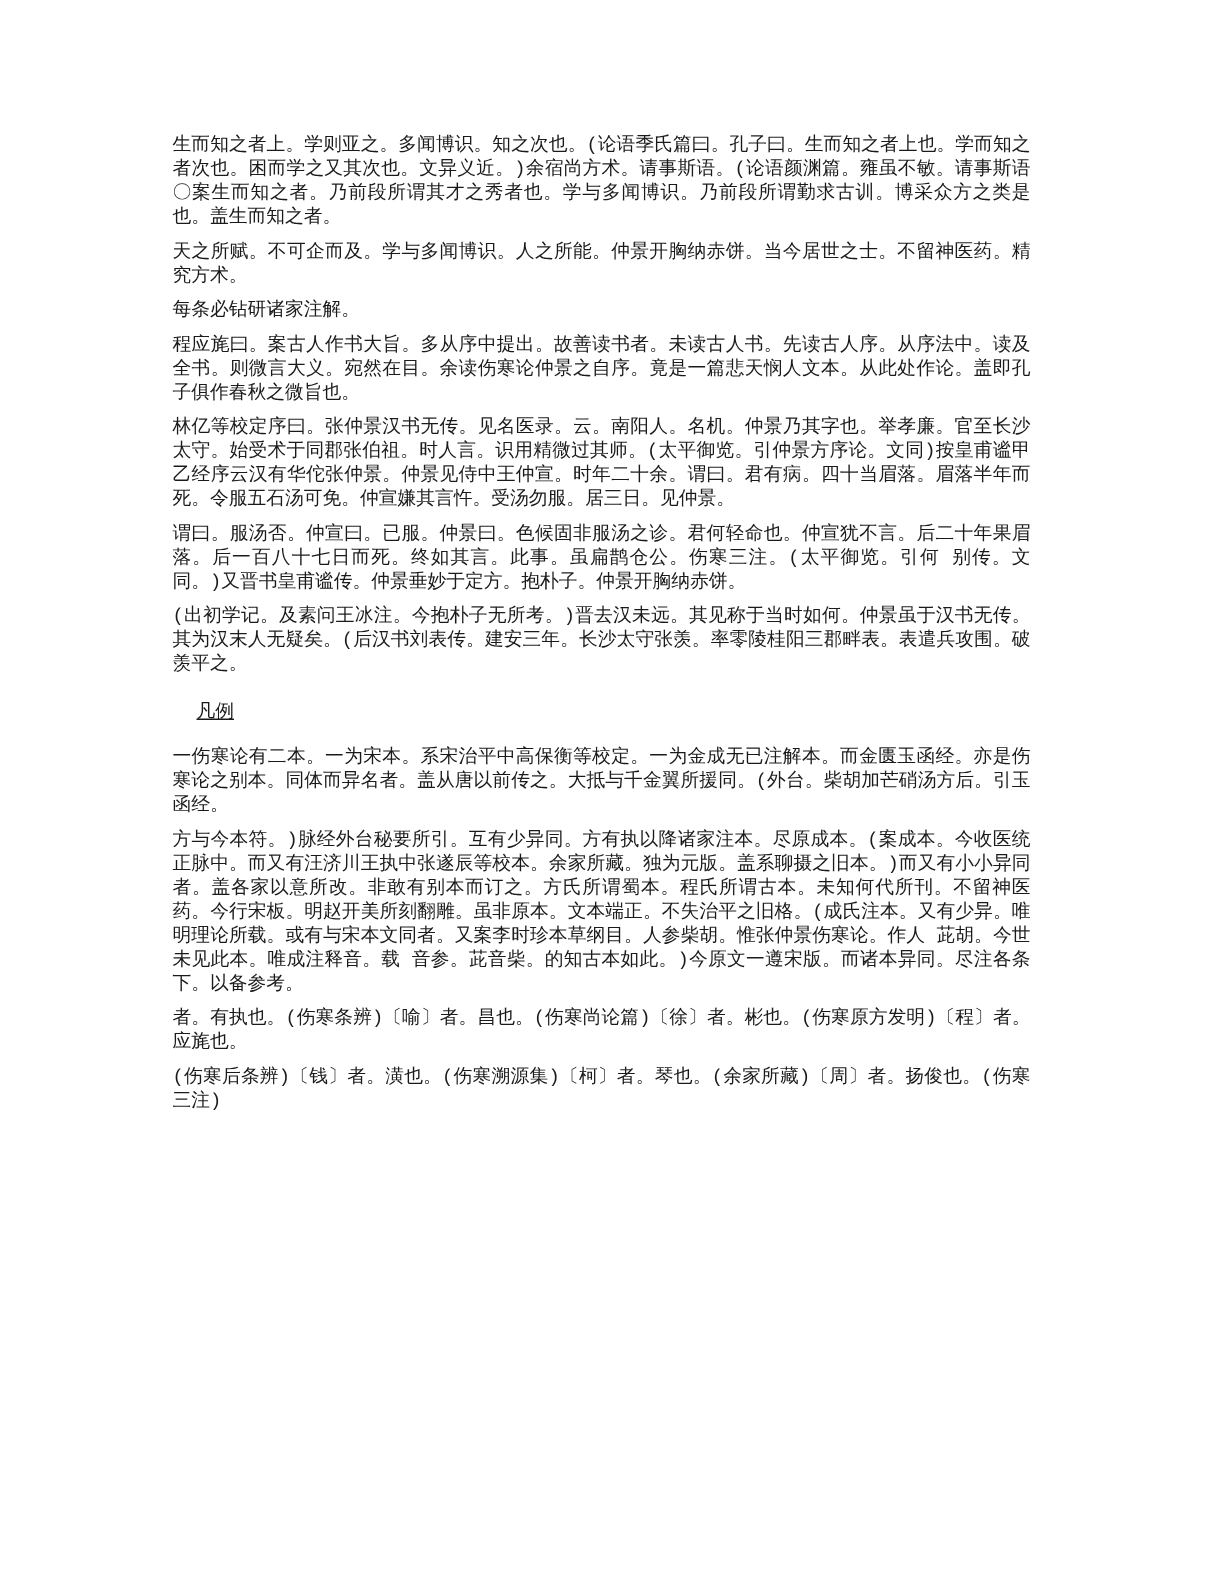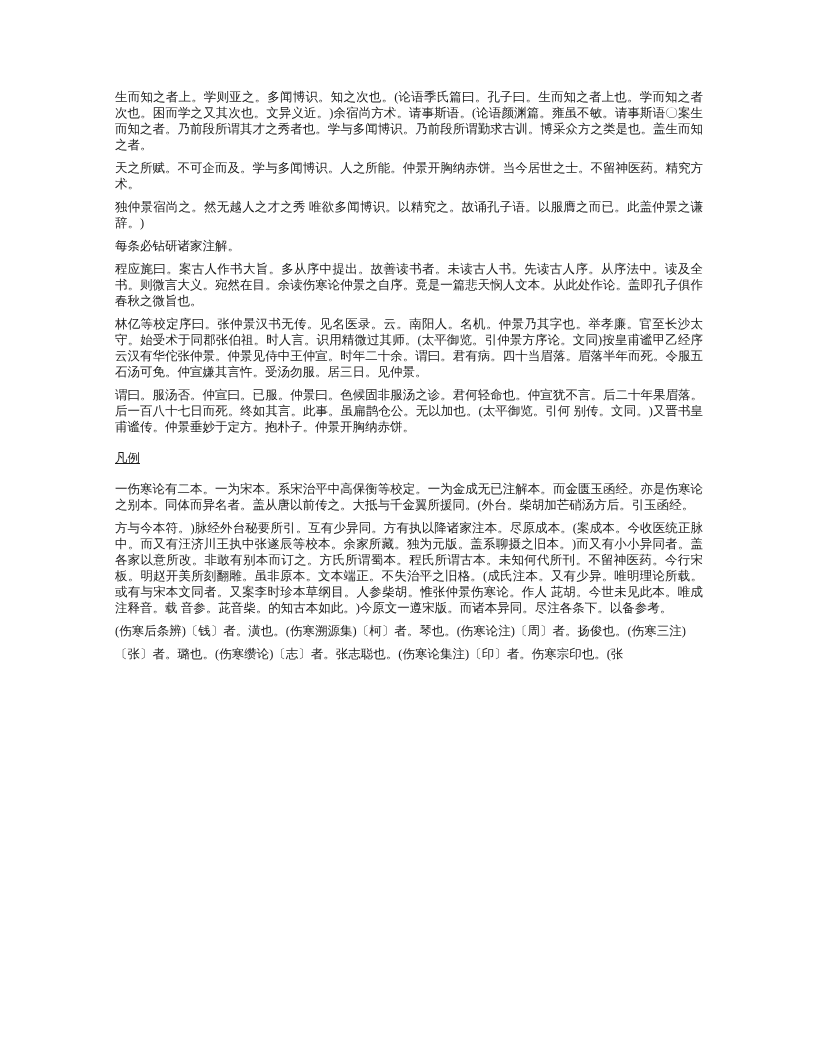--- a/index.html
+++ b/index.html
@@ -19,40 +19,41 @@
     position: absolute;
     left: 115px;
     top: 89px;
     width: 588px;
     font-size: 12.5px;
     line-height: 16px;
     text-align: justify;
     word-break: break-all;
   }
   .para {
-    margin: 0 0 7px 0;
+    margin: 0 16px 7px 0;
     padding: 0;
+    font-family: Liberation Mono, monospace;
   }
   .section-heading {
-    margin: 15px 0 15px 0;
+    margin: 15px 0 15px 16px;
     padding: 0;
     font-size: 12.5px;
     font-weight: normal;
     text-decoration: underline;
   }
 </style>
 </head>
 <body>
 
 <div class="page-content">
   <p class="para">生而知之者上。学则亚之。多闻博识。知之次也。(论语季氏篇曰。孔子曰。生而知之者上也。学而知之者次也。困而学之又其次也。文异义近。)余宿尚方术。请事斯语。(论语颜渊篇。雍虽不敏。请事斯语〇案生而知之者。乃前段所谓其才之秀者也。学与多闻博识。乃前段所谓勤求古训。博采众方之类是也。盖生而知之者。</p>
   <p class="para">天之所赋。不可企而及。学与多闻博识。人之所能。仲景开胸纳赤饼。当今居世之士。不留神医药。精究方术。</p>
-  <p class="para">独仲景宿尚之。然无越人之才之秀 唯欲多闻博识。以精究之。故诵孔子语。以服膺之而已。此盖仲景之谦辞。)</p>
   <p class="para">每条必钻研诸家注解。</p>
   <p class="para">程应旄曰。案古人作书大旨。多从序中提出。故善读书者。未读古人书。先读古人序。从序法中。读及全书。则微言大义。宛然在目。余读伤寒论仲景之自序。竟是一篇悲天悯人文本。从此处作论。盖即孔子俱作春秋之微旨也。</p>
   <p class="para">林亿等校定序曰。张仲景汉书无传。见名医录。云。南阳人。名机。仲景乃其字也。举孝廉。官至长沙太守。始受术于同郡张伯祖。时人言。识用精微过其师。(太平御览。引仲景方序论。文同)按皇甫谧甲乙经序云汉有华佗张仲景。仲景见侍中王仲宣。时年二十余。谓曰。君有病。四十当眉落。眉落半年而死。令服五石汤可免。仲宣嫌其言忤。受汤勿服。居三日。见仲景。</p>
-  <p class="para">谓曰。服汤否。仲宣曰。已服。仲景曰。色候固非服汤之诊。君何轻命也。仲宣犹不言。后二十年果眉落。后一百八十七日而死。终如其言。此事。虽扁鹊仓公。无以加也。(太平御览。引何 别传。文同。)又晋书皇甫谧传。仲景垂妙于定方。抱朴子。仲景开胸纳赤饼。</p>
+  <p class="para">谓曰。服汤否。仲宣曰。已服。仲景曰。色候固非服汤之诊。君何轻命也。仲宣犹不言。后二十年果眉落。后一百八十七日而死。终如其言。此事。虽扁鹊仓公。伤寒三注。(太平御览。引何 别传。文同。)又晋书皇甫谧传。仲景垂妙于定方。抱朴子。仲景开胸纳赤饼。</p>
+  <p class="para">(出初学记。及素问王冰注。今抱朴子无所考。)晋去汉未远。其见称于当时如何。仲景虽于汉书无传。其为汉末人无疑矣。(后汉书刘表传。建安三年。长沙太守张羡。率零陵桂阳三郡畔表。表遣兵攻围。破羡平之。</p>
   <p class="section-heading">凡例</p>
   <p class="para">一伤寒论有二本。一为宋本。系宋治平中高保衡等校定。一为金成无已注解本。而金匮玉函经。亦是伤寒论之别本。同体而异名者。盖从唐以前传之。大抵与千金翼所援同。(外台。柴胡加芒硝汤方后。引玉函经。</p>
   <p class="para">方与今本符。)脉经外台秘要所引。互有少异同。方有执以降诸家注本。尽原成本。(案成本。今收医统正脉中。而又有汪济川王执中张遂辰等校本。余家所藏。独为元版。盖系聊摄之旧本。)而又有小小异同者。盖各家以意所改。非敢有别本而订之。方氏所谓蜀本。程氏所谓古本。未知何代所刊。不留神医药。今行宋板。明赵开美所刻翻雕。虽非原本。文本端正。不失治平之旧格。(成氏注本。又有少异。唯明理论所载。或有与宋本文同者。又案李时珍本草纲目。人参柴胡。惟张仲景伤寒论。作人 茈胡。今世未见此本。唯成注释音。载 音参。茈音柴。的知古本如此。)今原文一遵宋版。而诸本异同。尽注各条下。以备参考。</p>
-  <p class="para">(伤寒后条辨)〔钱〕者。潢也。(伤寒溯源集)〔柯〕者。琴也。(伤寒论注)〔周〕者。扬俊也。(伤寒三注)</p>
-  <p class="para">〔张〕者。璐也。(伤寒缵论)〔志〕者。张志聪也。(伤寒论集注)〔印〕者。伤寒宗印也。(张</p>
+  <p class="para">者。有执也。(伤寒条辨)〔喻〕者。昌也。(伤寒尚论篇)〔徐〕者。彬也。(伤寒原方发明)〔程〕者。应旄也。</p>
+  <p class="para">(伤寒后条辨)〔钱〕者。潢也。(伤寒溯源集)〔柯〕者。琴也。(余家所藏)〔周〕者。扬俊也。(伤寒三注)</p>
 </div>
 
 </body></html>

